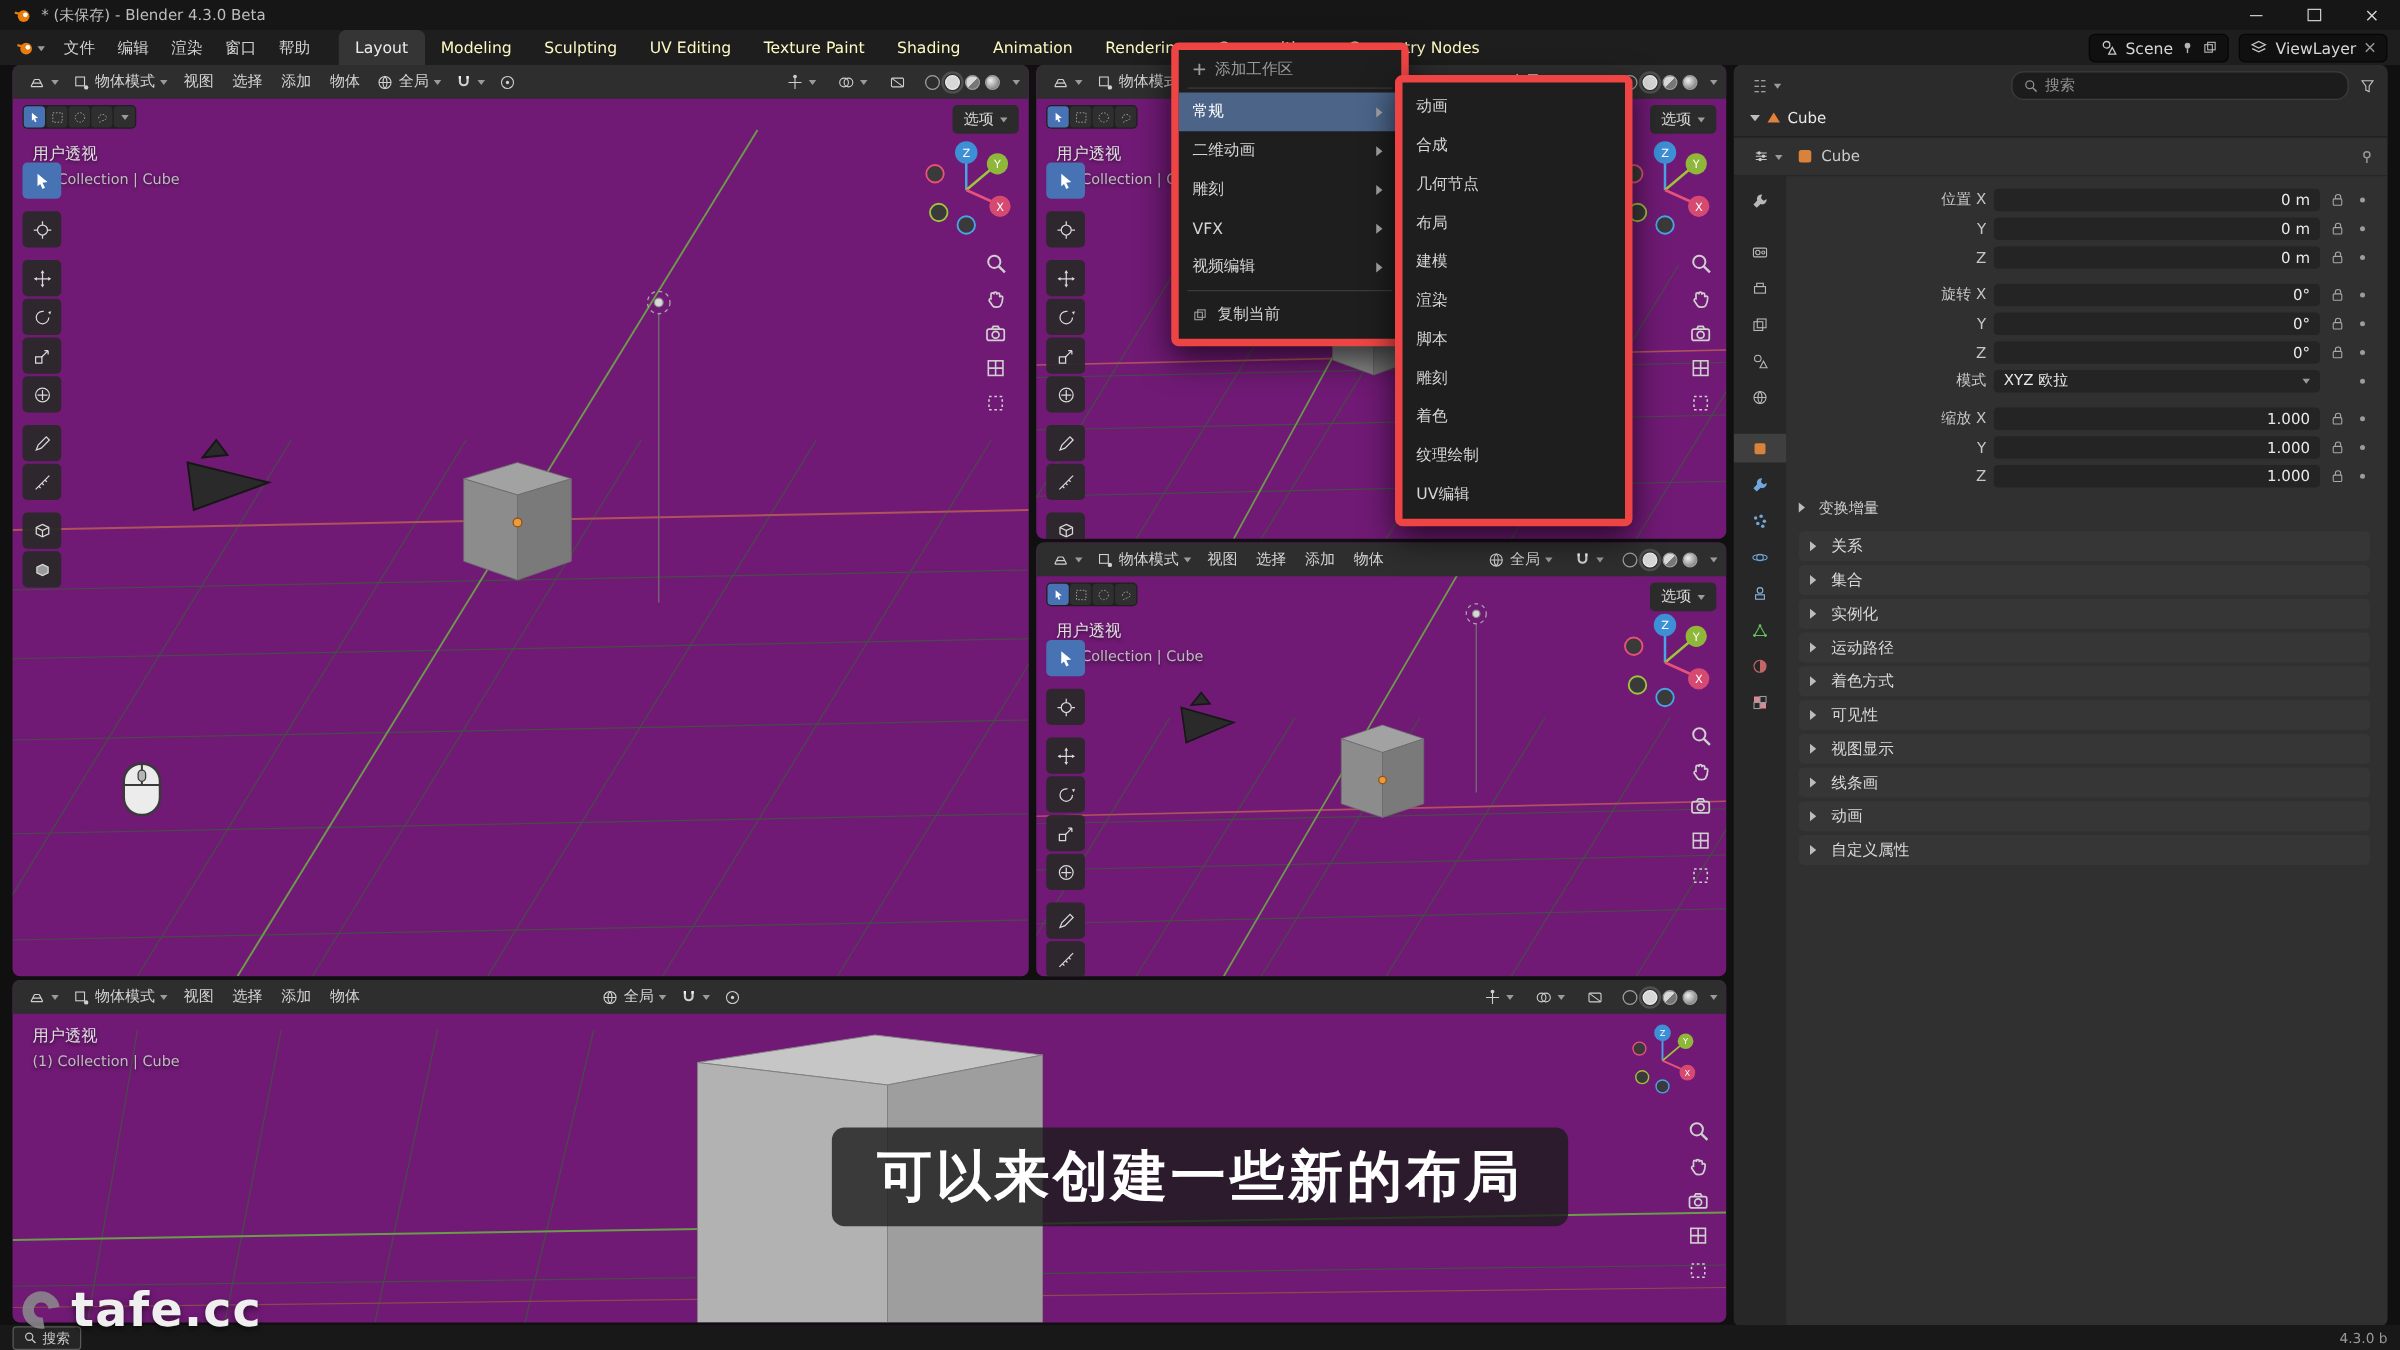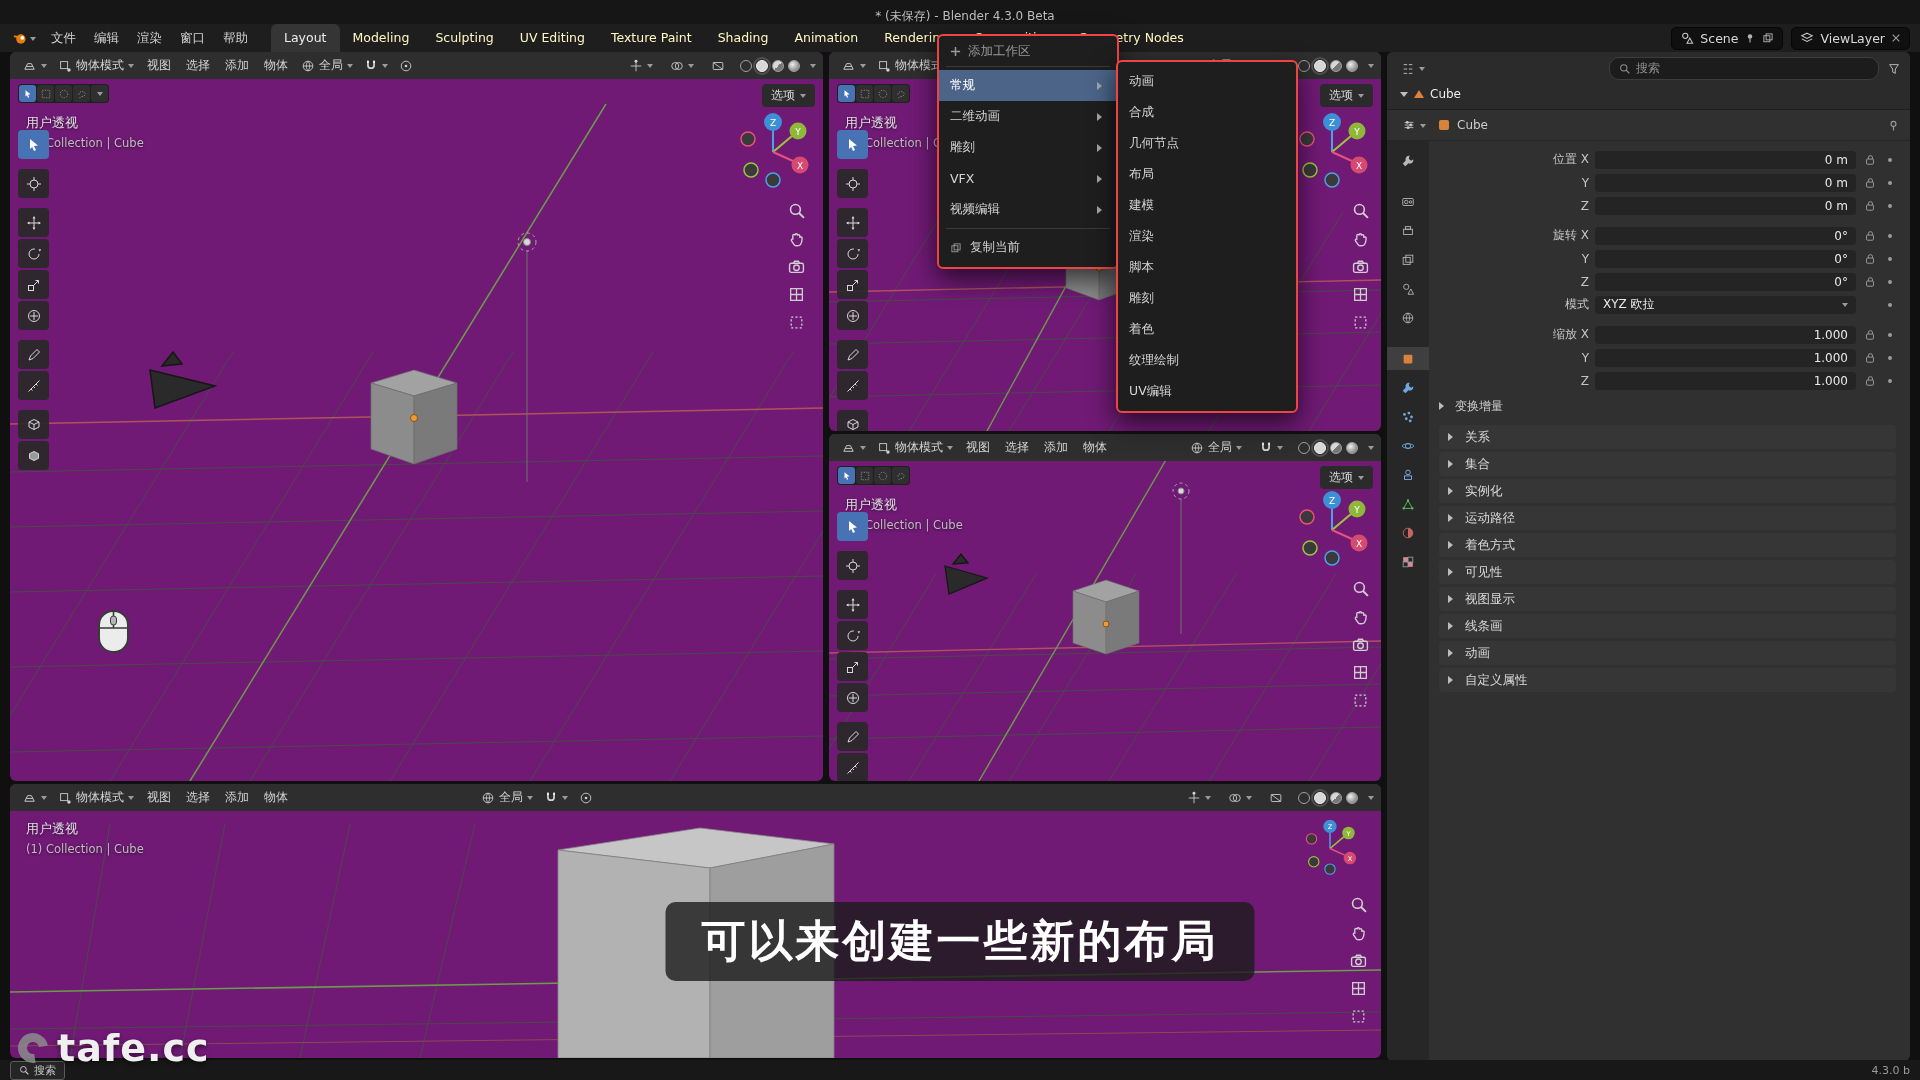--- a/index.html
+++ b/index.html
@@ -1,21 +1,21 @@
 <!DOCTYPE html>
 <html><head>
 <meta charset="utf-8">
 <style>
   html,body{margin:0;padding:0;background:#000;}
   body{width:1920px;height:1080px;overflow:hidden;font-family:"DejaVu Sans","Liberation Sans",sans-serif;font-size:12px;color:#ccc;-webkit-user-select:none;user-select:none;}
   #app{position:relative;width:1920px;height:1080px;background:#101010;overflow:hidden;}
   svg{display:block;}
 
   
-  .titlebar{position:absolute;left:0;top:0;right:0;height:24px;background:#161616;display:flex;align-items:center;gap:8px;padding-left:10px;color:#bdbdbd;font-size:12px;flex-direction:column;}
+  .titlebar{position:absolute;left:0;top:0;right:0;height:24px;background:#161616;display:flex;align-items:center;gap:8px;padding-left:10px;color:#bdbdbd;font-size:12px;}
   .win-controls{margin-left:auto;display:flex;height:100%;}
   .wc{width:46px;display:flex;align-items:center;justify-content:center;}
   .wc-min i{display:block;width:10px;height:1px;background:#c9c9c9;}
   .wc-max i{display:block;width:9px;height:8px;border:1px solid #c9c9c9;}
 
   
   .topbar{position:absolute;left:0;top:24px;right:0;height:28px;background:#1e1e1e;display:flex;align-items:center;padding-left:6px;font-size:12.5px;}
   .app-btn{display:flex;align-items:center;gap:3px;padding:2px 6px;border-radius:4px;}
   .tb-menu{padding:4px 9px;color:#d2d2d2;border-radius:4px;}
   .tabs{display:flex;margin-left:14px;height:100%;}
@@ -54,21 +54,21 @@
 
   .vp-toolbar{position:absolute;left:8px;top:78px;display:flex;flex-direction:column;gap:2px;z-index:3;}
   .tool{width:31px;height:29px;background:rgba(40,40,40,.92);border-radius:4px;display:flex;align-items:center;justify-content:center;}
   .tool.active{background:#4772b3;}
   .tgap{height:6px;}
 
   .vp-gizmo{position:absolute;z-index:3;}
   .navicons{position:absolute;z-index:3;display:flex;flex-direction:column;gap:11px;align-items:center;}
 
   
-  .ctx{position:absolute;z-index:100;background:#1e1e1e;border:2px solid #ef4444;border-radius:6px;box-shadow:0 10px 26px rgba(0,0,0,.65);padding:4px 0;font-size:12.5px;color:#d6d6d6;}
+  .ctx{position:absolute;z-index:100;background:#1e1e1e;border:6px solid #ef4444;border-radius:6px;box-shadow:0 10px 26px rgba(0,0,0,.65);padding:4px 0;font-size:12.5px;color:#d6d6d6;}
   .ctx-header{display:flex;align-items:center;gap:7px;padding:3px 11px;color:#9a9a9a;}
   .ctx-sep{height:1px;background:#3a3a3a;margin:3px 7px;}
   .ctx-item{height:31px;display:flex;align-items:center;padding:0 11px;gap:8px;}
   .ctx-item .arr-r{margin-left:auto;}
   .ctx-item.hl{background:#4b6488;color:#fff;}
   .menu-add{left:937px;top:34px;width:178px;}
   .menu-sub{left:1116px;top:60px;width:178px;}
 
   
   .props{background:#303030;}

